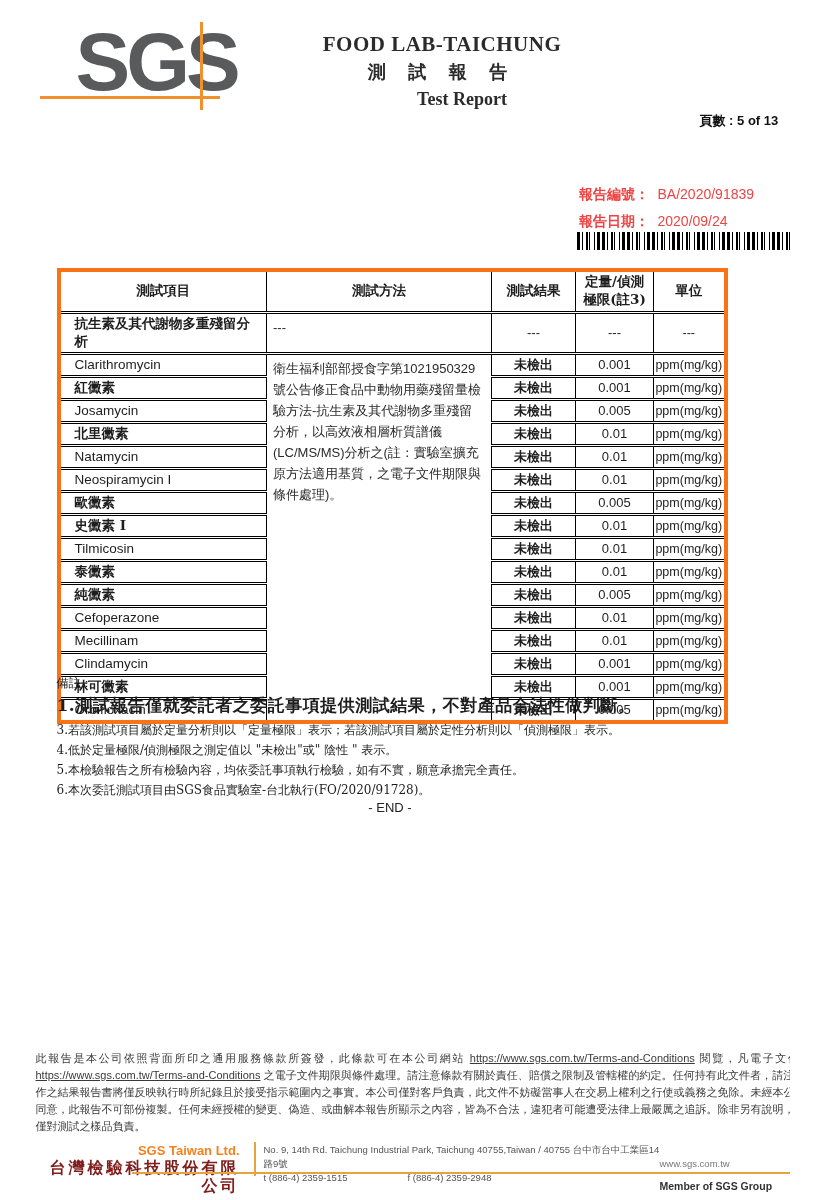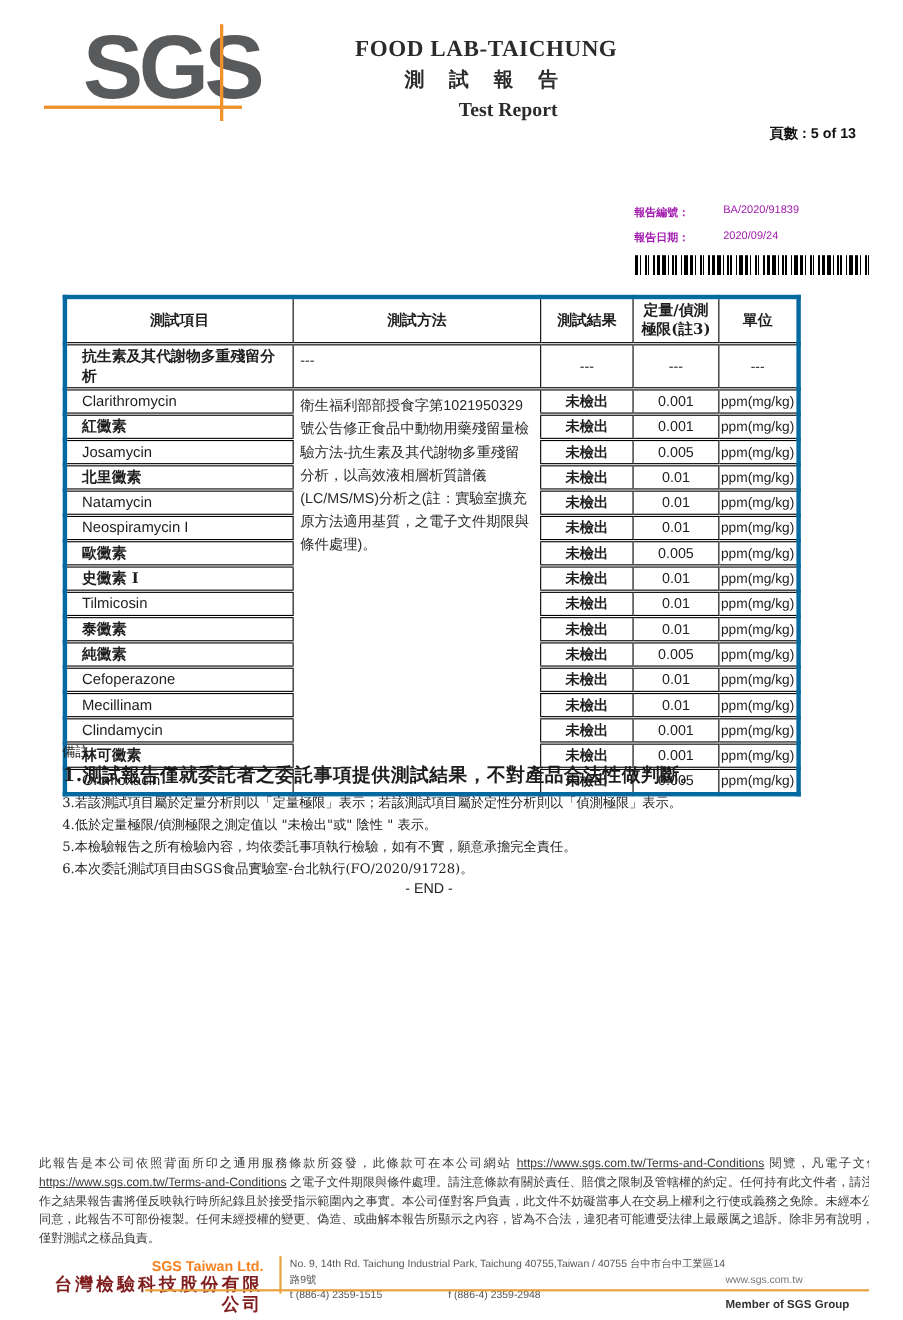--- a/index.html
+++ b/index.html
@@ -25,38 +25,38 @@
   .title-zh   { font-size:18px; font-weight:600; letter-spacing:2px; line-height:26px; }
   .title-en   { font-size:21px; font-weight:bold; letter-spacing:.5px; line-height:28px; }
   .title-zh2  { font-size:18px; font-weight:600; letter-spacing:9px; line-height:28px; }
   .title-en2  { font-size:18px; font-weight:bold; line-height:27px;padding-left:40px; }
   .page-count { position:absolute; left:668px; top:112px; font-size:13px; font-weight:bold; color:#111;
     font-family:"Liberation Sans","DejaVu Sans",sans-serif; }
   
   .client-block { position:absolute; left:42px; top:184px;
     font-family:"DejaVu Serif","Liberation Serif",serif; font-weight:bold;
     font-size:16px; line-height:24px; color:#1c1c1c; }
-  .meta-block { position:absolute; left:545px; top:186px; font-size:10px; color:#a21caf; }
+  .meta-block { position:absolute; left:545px; top:186px; font-size:14px; color:#ef4444;text-align:center; }
   .meta-row { display:flex; margin-bottom:9px; }
   .meta-label { font-family:"DejaVu Serif","Liberation Serif",serif; font-weight:bold; width:75px; }
   .meta-value { font-family:"Liberation Sans","DejaVu Sans",sans-serif; margin-left:6px; }
   .barcode { position:absolute; left:545px; top:232px; width:246px; height:18px;
     background:repeating-linear-gradient(90deg,
       #000 0px,#000 3px,#fff 3px,#fff 5px,#000 5px,#000 6px,#fff 6px,#fff 9px,
       #000 9px,#000 11px,#fff 11px,#fff 12px,#000 12px,#000 13px,#fff 13px,#fff 17px,
       #000 17px,#000 18px,#fff 18px,#fff 20px,#000 20px,#000 23px,#fff 23px,#fff 25px); }
   
   .results-table { position:absolute; left:25px; top:268px; width:667px;
     border-collapse:collapse; table-layout:fixed; font-size:13px; color:#1e1e1e; }
   .results-table th, .results-table td {
     border-left:1.5px solid #000; border-right:1.5px solid #000;
     border-top:3px double #000; border-bottom:3px double #000;
     padding:1px 4px; overflow:hidden;
   }
-  .results-table { border:4px solid #0369a1; }
+  .results-table { border:4px solid #f97316; }
   .results-table th { height:42px; text-align:center; vertical-align:middle;
     font-family:"DejaVu Serif","Liberation Serif",serif; font-weight:bold; font-size:13.5px; }
   .results-table td { height:21px; vertical-align:middle; }
   td.cell-item { text-align:left; padding-left:14px;
     font-family:"Liberation Sans","DejaVu Sans",sans-serif; font-size:13.5px; }
   td.cell-item.zh { font-family:"DejaVu Serif","Liberation Serif",serif; font-weight:bold; }
   td.cell-method { vertical-align:top; text-align:left; padding:3px 6px; line-height:21px;
     font-size:13px; color:#2a2a2a; }
   td.cell-result { text-align:center; font-family:"DejaVu Serif","Liberation Serif",serif;
     font-weight:bold; font-size:13px; }

